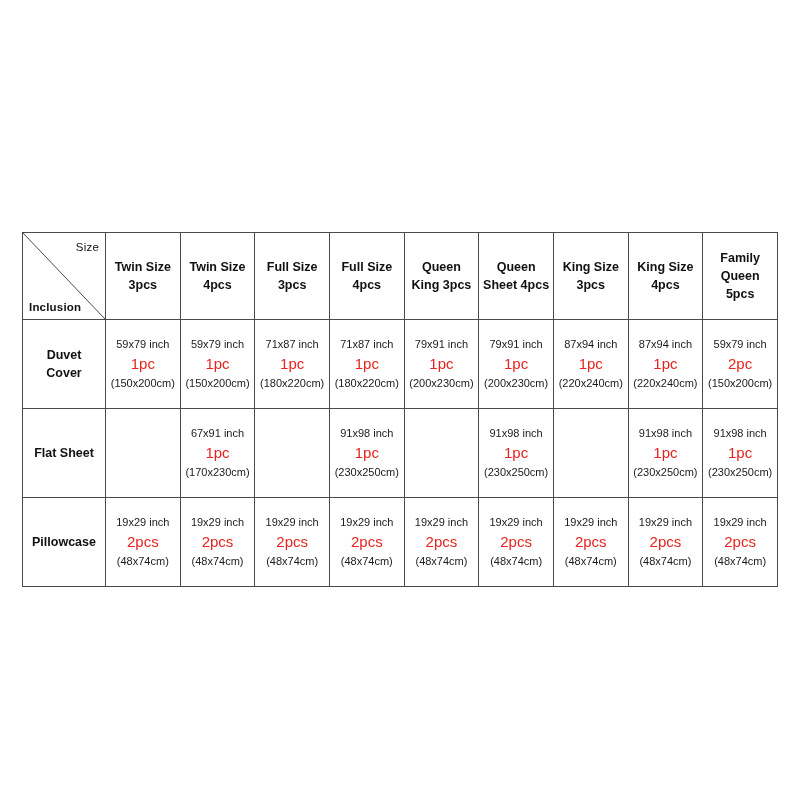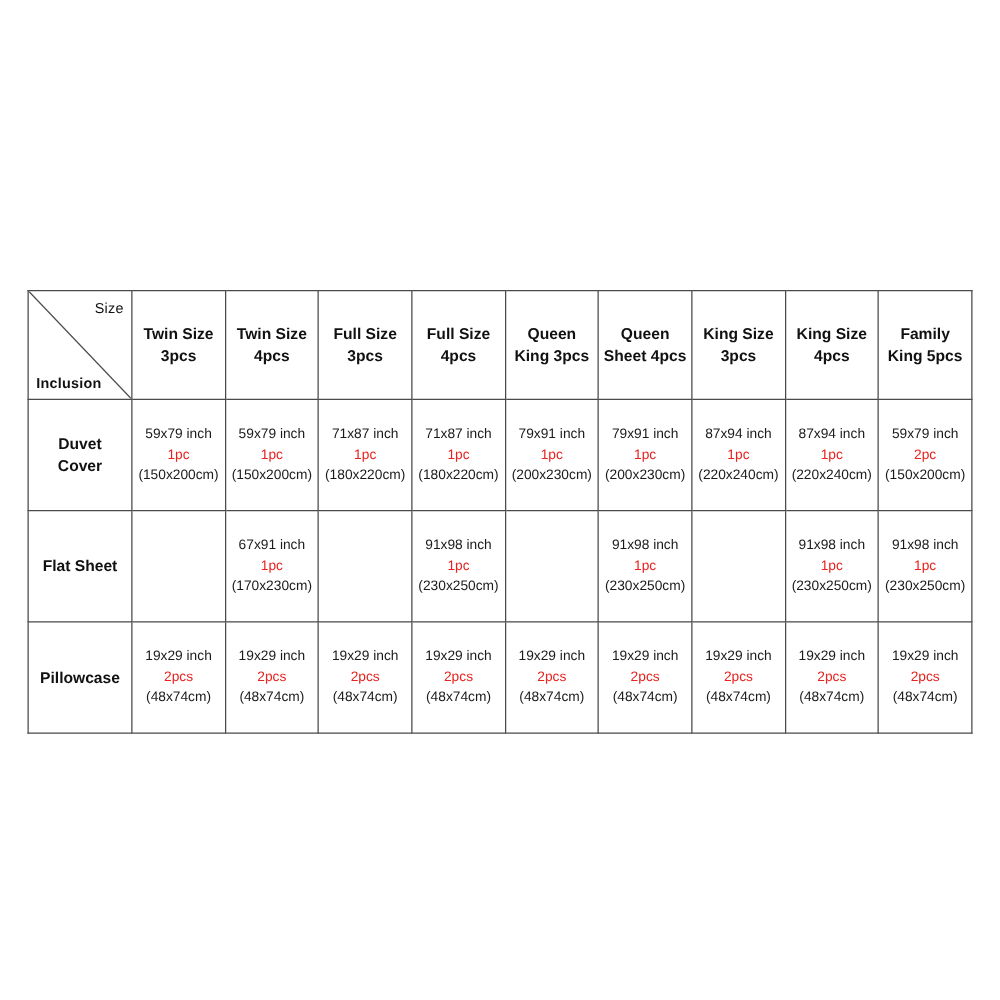--- a/index.html
+++ b/index.html
@@ -80,21 +80,21 @@
   .cell {
     height: 80px;
     padding: 4px 1px !important;
   }
   .cell .inch {
     font-size: 11px;
     color: #1a1a1a;
     line-height: 1.5;
   }
   .cell .qty {
-    font-size: 11px;
+    font-size: 15px;
     color: #e8231f;
     line-height: 1.5;
   }
   .cell .cm {
     font-size: 11px;
     color: #1a1a1a;
     line-height: 1.5;
   }
   .cell.empty { }
 </style>
@@ -139,21 +139,21 @@
         <td class="colhead">
           <div>King Size</div>
           <div>3pcs</div>
         </td>
         <td class="colhead">
           <div>King Size</div>
           <div>4pcs</div>
         </td>
         <td class="colhead">
           <div>Family</div>
-          <div>King 5pcs</div>
+          <div>Queen 5pcs</div>
         </td>
       </tr>
 
       <tr>
         <td class="rowhead">
           <div>Duvet</div>
           <div>Cover</div>
         </td>
         <td class="cell">
           <div class="inch">59x79 inch</div>

